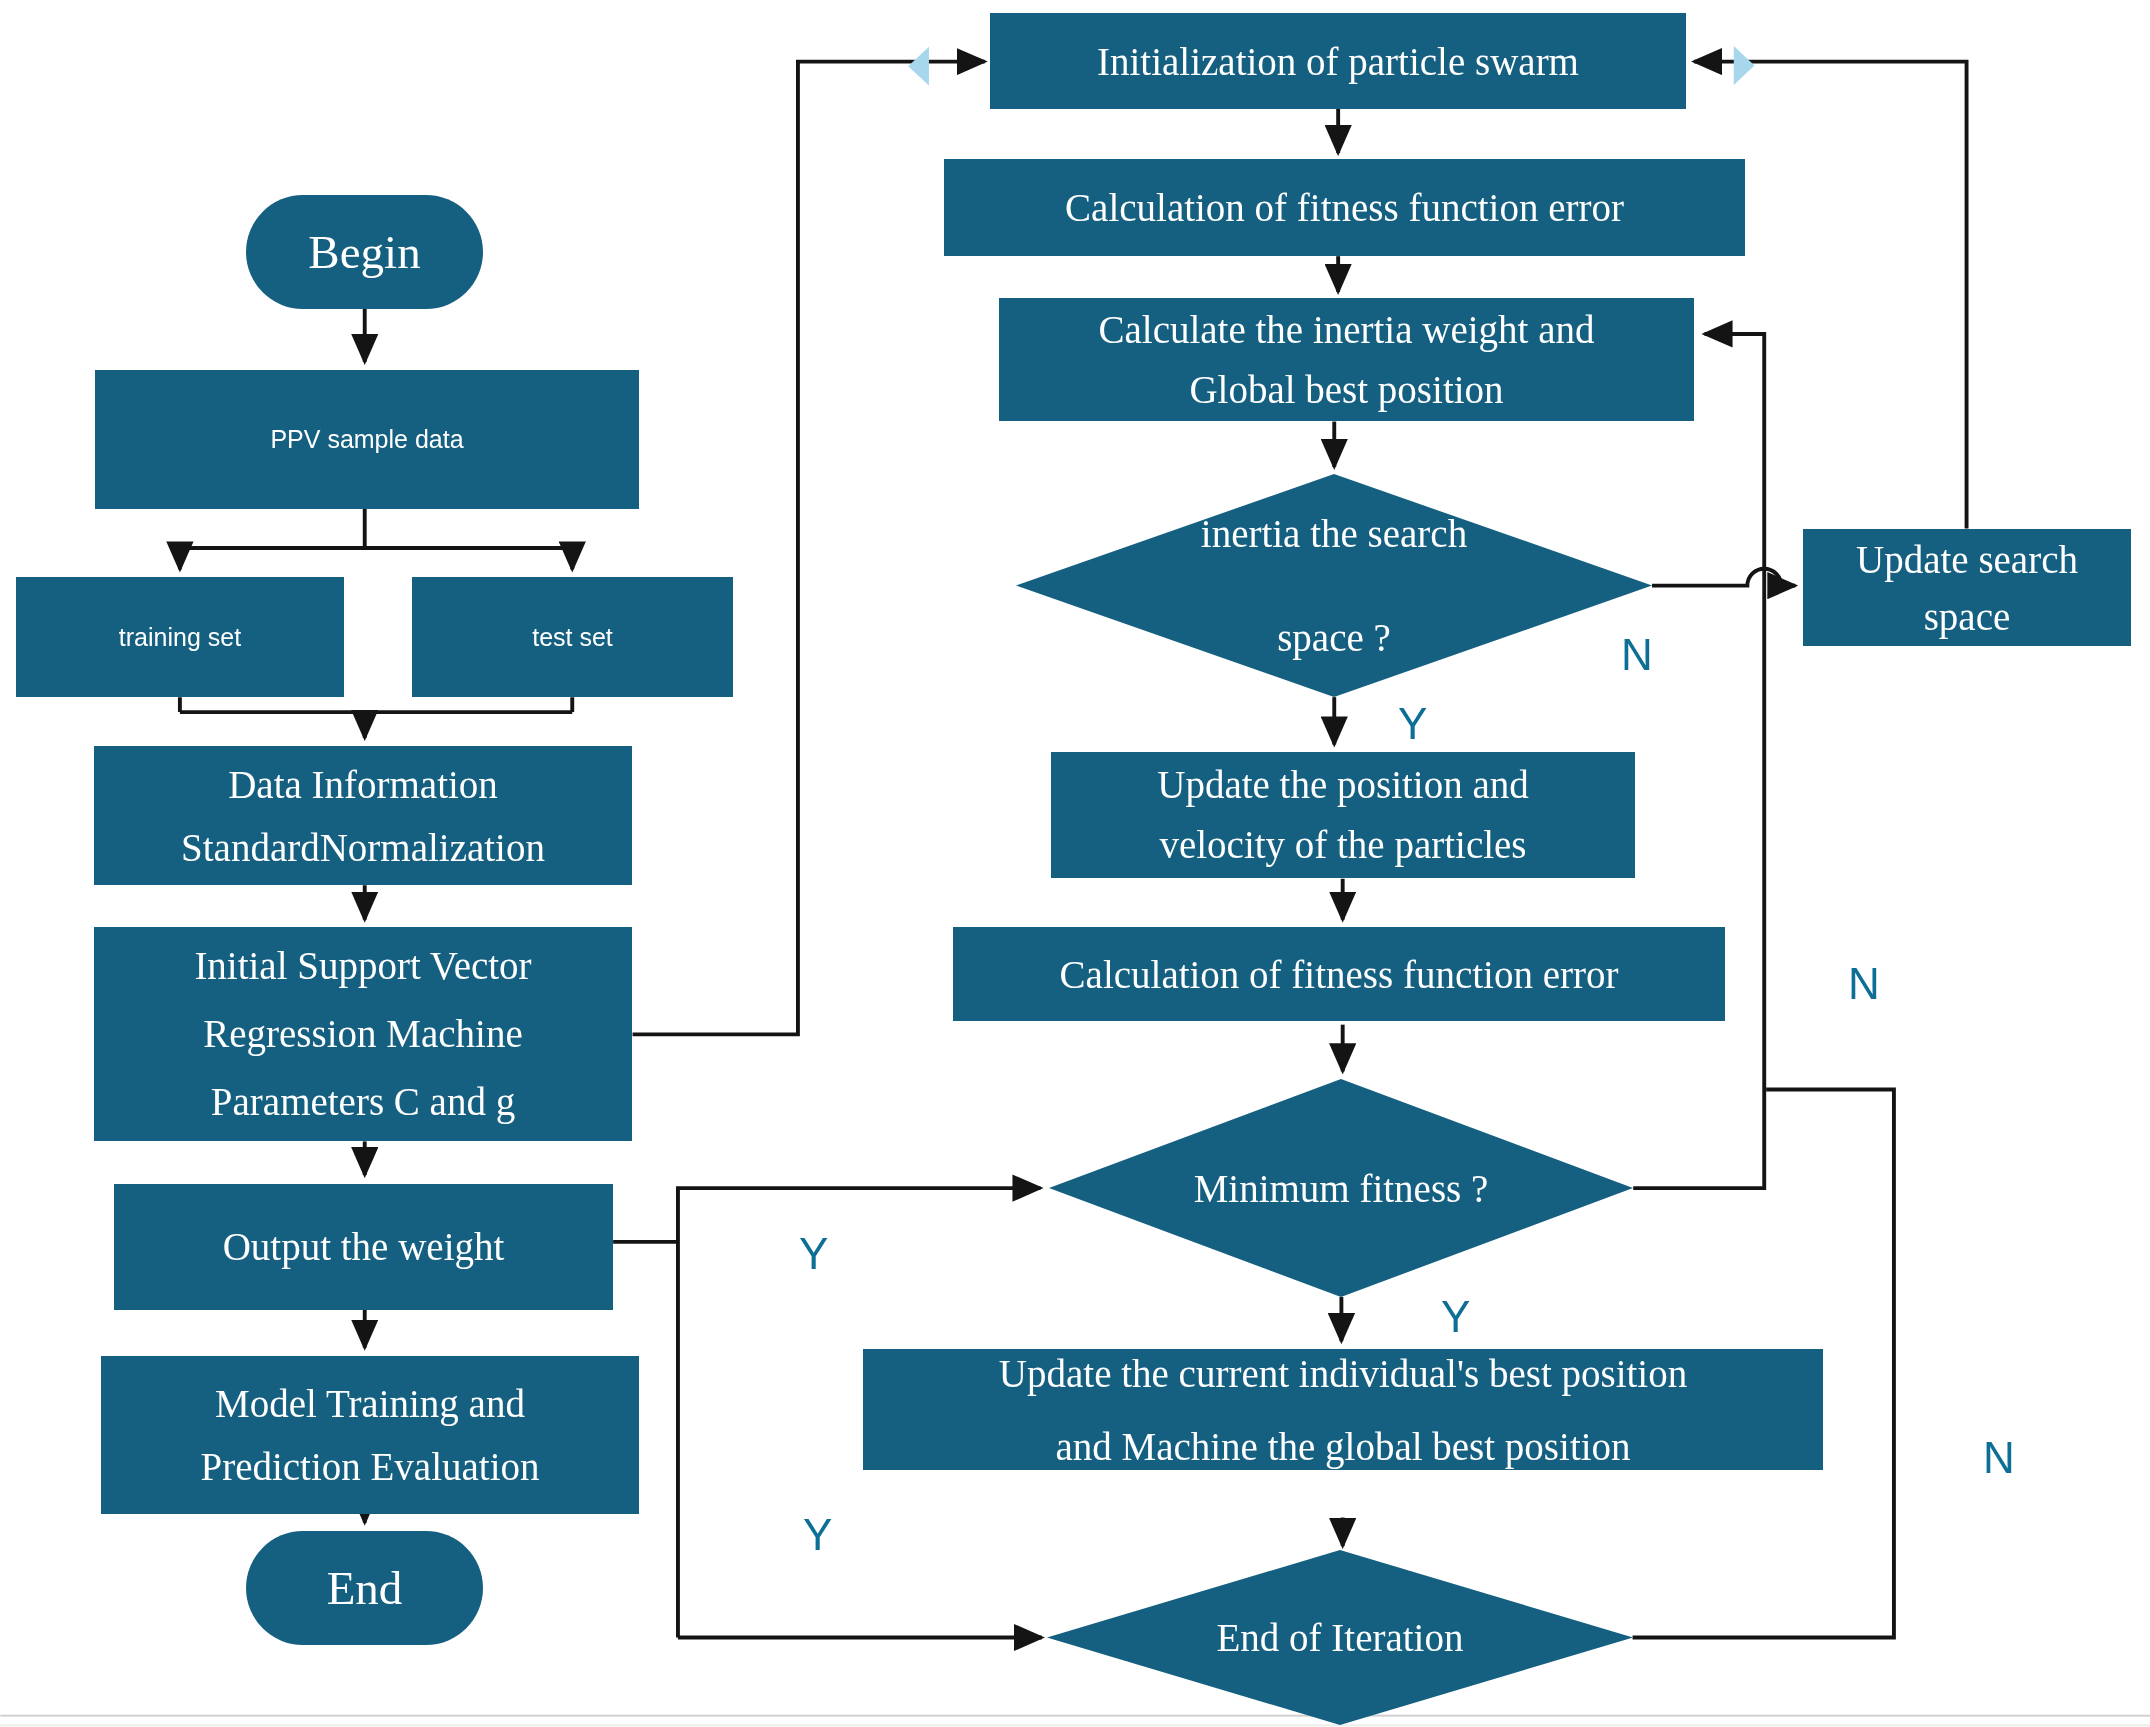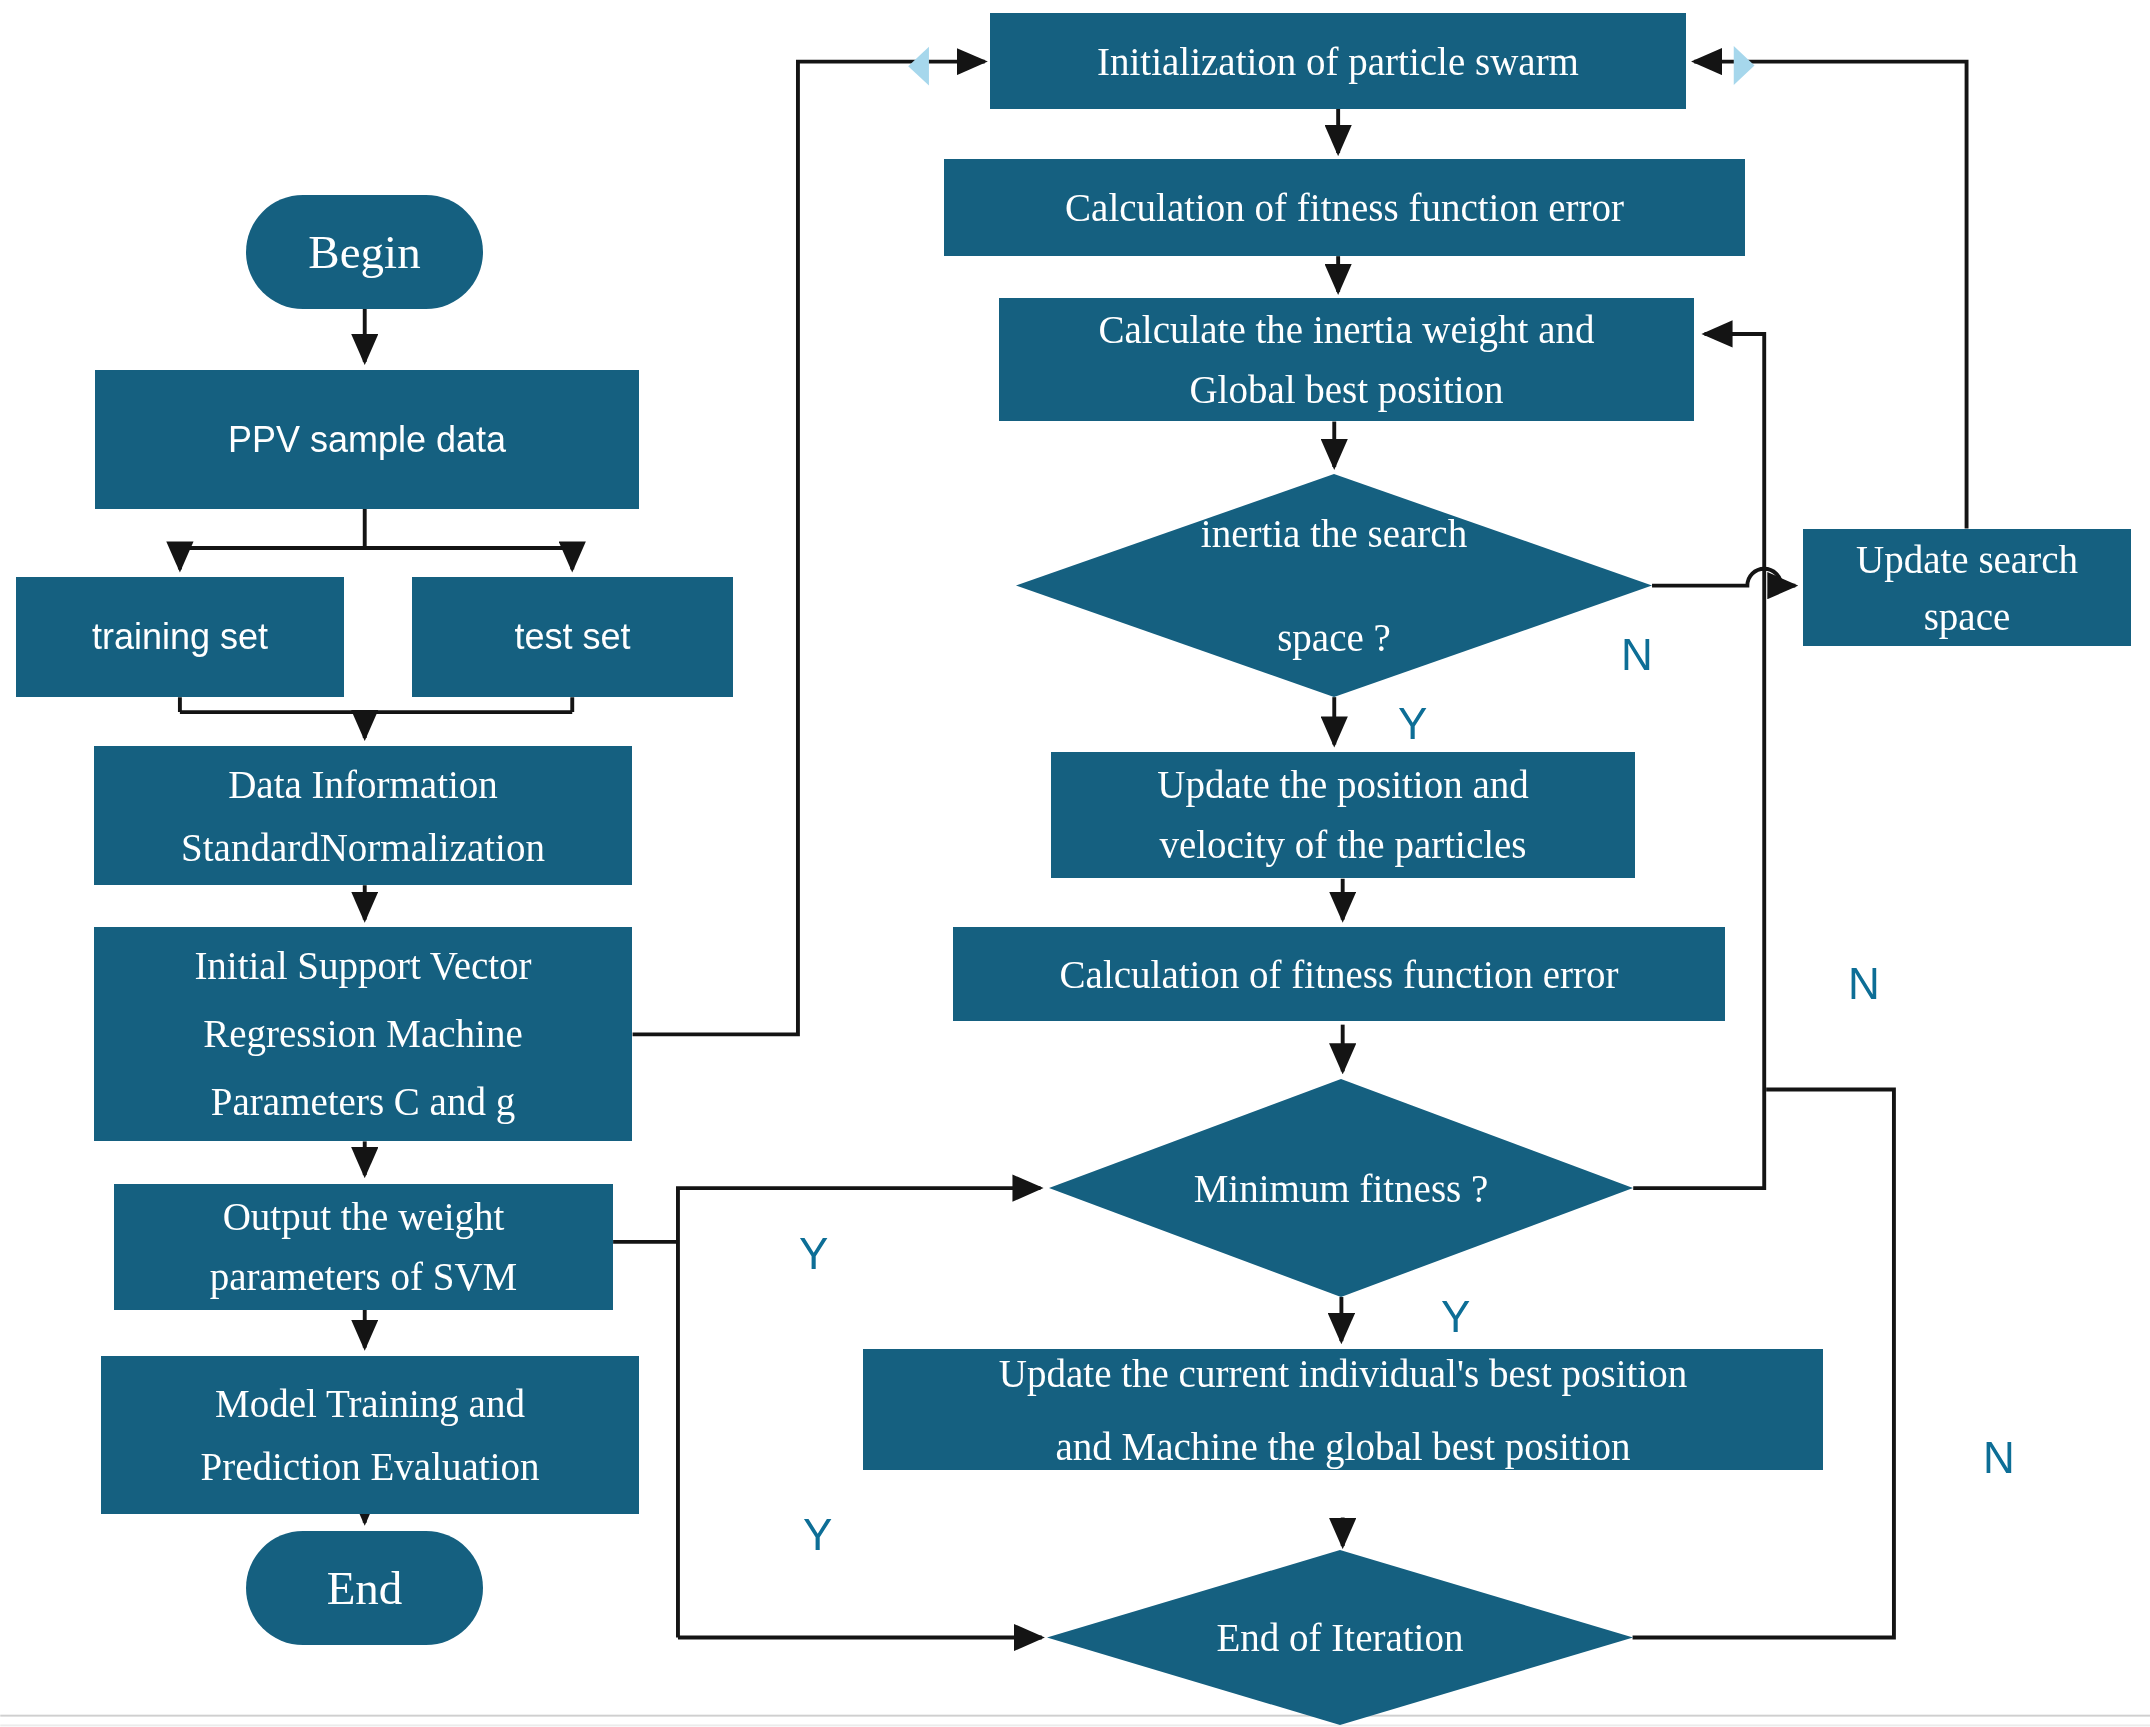--- a/index.html
+++ b/index.html
@@ -20,21 +20,21 @@
   .node{
     position:absolute;
     background:var(--node-fill);
     color:var(--node-text);
     display:flex;
     align-items:center;
     justify-content:center;
     text-align:center;
   }
   .serif{font-family:"Liberation Serif", serif;font-size:39px;}
-  .sans{font-family:"Liberation Sans", sans-serif;font-size:36px;}
+  .sans{font-family:"Liberation Sans", sans-serif;font-size:25px;}
   .big{font-size:47px;}
   .stadium{border-radius:58px;}
   .stack span{display:block;}
   .lh88 span{line-height:57px;}
   .lh92 span{line-height:60px;}
   .lh97 span{line-height:63px;}
   .lh105 span{line-height:68px;}
   .lh112 span{line-height:73px;}
   .diamond{
     position:absolute;
@@ -132,21 +132,20 @@
     <div class="stack lh105">
       <span>Initial Support Vector</span>
       <span>Regression Machine</span>
       <span>Parameters C and g</span>
     </div>
   </div>
 
   <div class="node serif" style="left:114px;top:1184px;width:499px;height:126px">
     <div class="stack lh92">
       <span>Output the weight</span>
-      <span>parameters of SVM</span>
     </div>
   </div>
 
   <div class="node serif" style="left:101px;top:1356px;width:538px;height:158px">
     <div class="stack lh97">
       <span>Model Training and</span>
       <span>Prediction Evaluation</span>
     </div>
   </div>
 

